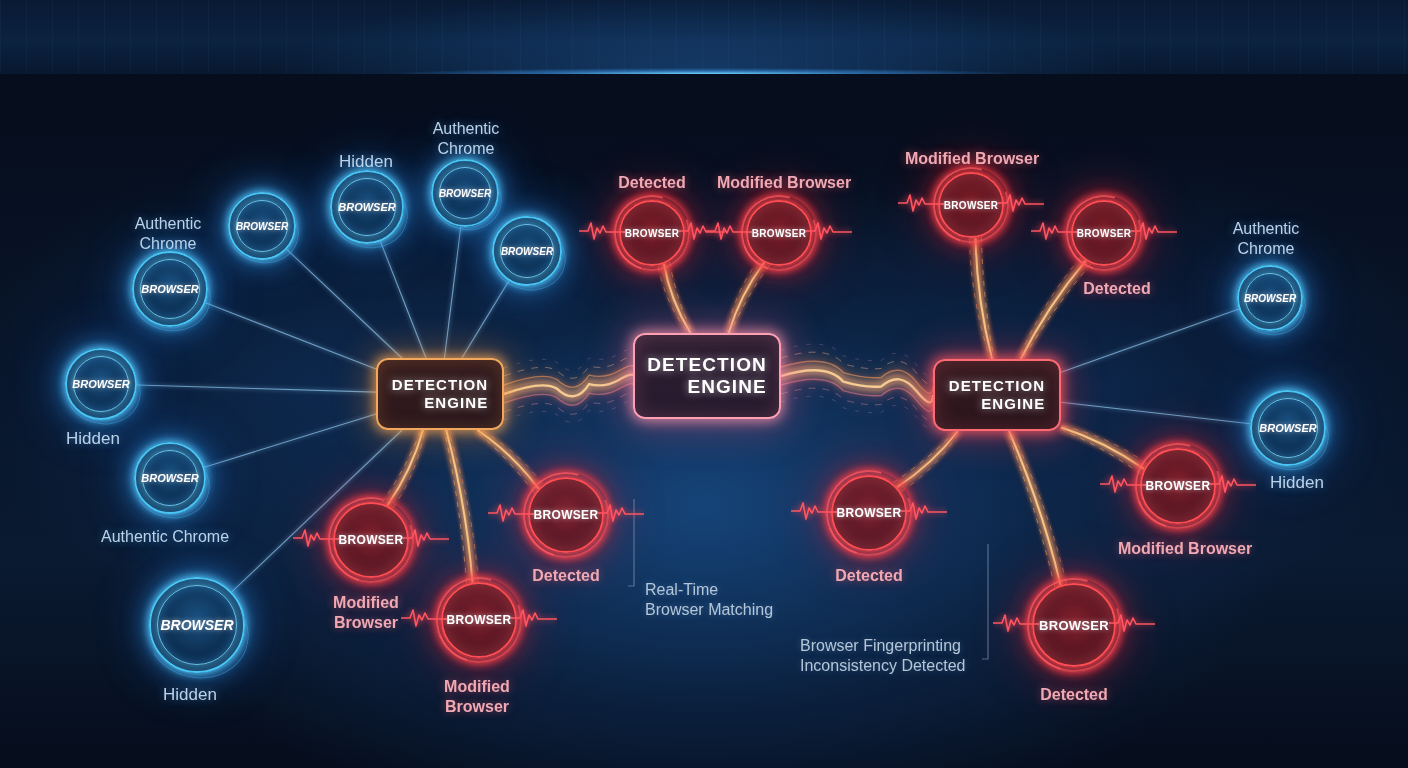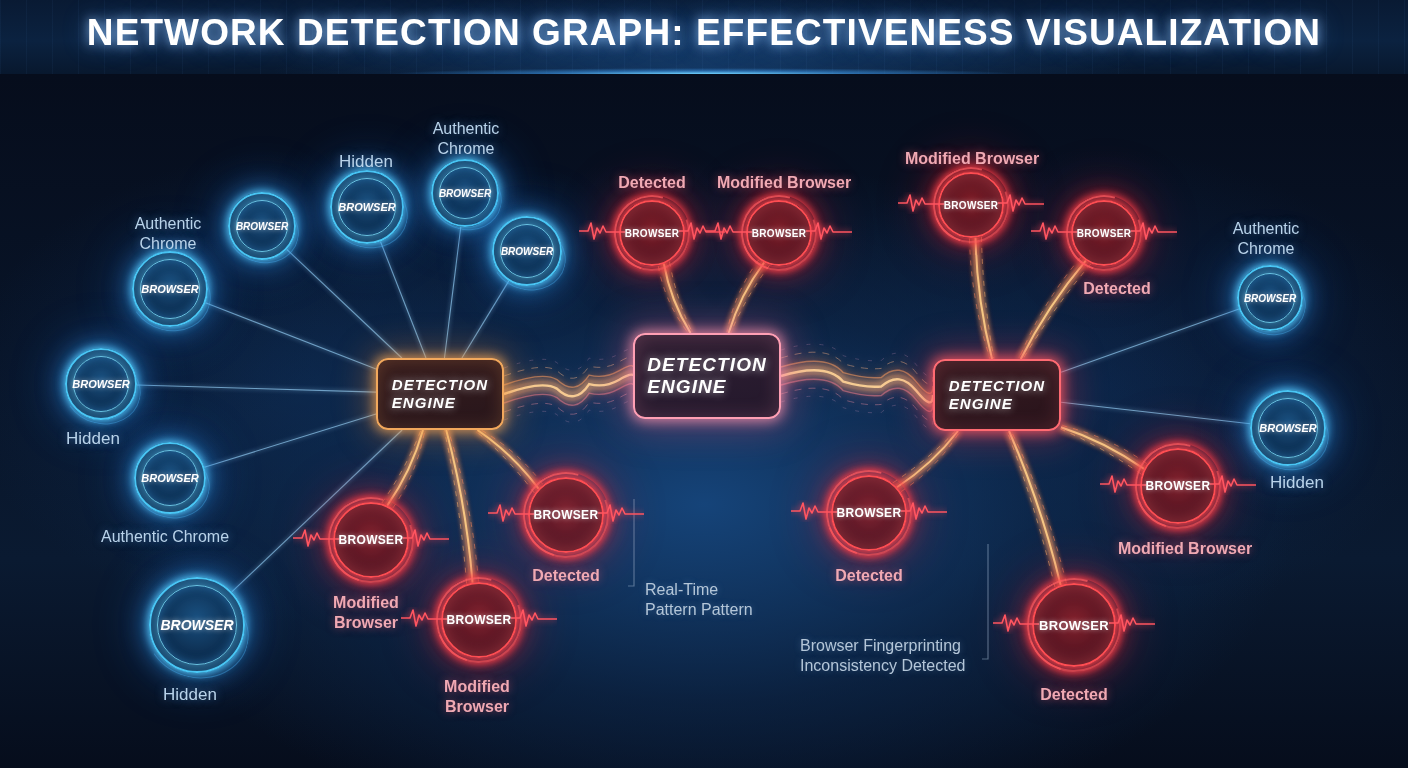--- a/index.html
+++ b/index.html
@@ -112,26 +112,25 @@
   .node.red .cap { font-weight:700; letter-spacing:0.3px; }
 
   
   .ekg { position:absolute; top:50%; transform:translateY(-50%); z-index:2; pointer-events:none; }
   .ekg.l { right:94%; }
   .ekg.r { left:94%; }
 
   
   .engine {
     position:absolute; transform:translate(-50%,-50%);
-    display:flex; align-items:center; justify-content:center; text-align:left;
+    display:flex; align-items:center; justify-content:center; text-align:right;
     border-radius:12px;
     color:#fff; font-weight:700; letter-spacing:1.1px; line-height:1.18;
     text-shadow:0 0 8px rgba(255,255,255,0.6);
     z-index:6;
-    font-style:italic;
   }
   .engine.amber {
     background:linear-gradient(170deg, rgba(58,28,26,0.93) 0%, rgba(40,20,24,0.95) 100%);
     border:2px solid #f2a85c;
     box-shadow:0 0 12px 2px rgba(250,170,90,0.75), 0 0 34px 8px rgba(230,130,50,0.35),
                inset 0 0 18px rgba(255,170,90,0.2);
   }
   .engine.rose {
     background:linear-gradient(170deg, rgba(52,30,48,0.9) 0%, rgba(36,22,40,0.94) 100%);
     border:2px solid #ff9fb4;
@@ -153,21 +152,20 @@
   }
   .label.blue-l { color:#b9d3ea; text-shadow:0 0 8px rgba(110,175,240,0.5); }
   .label.red-l  { color:#f0a9b3; text-shadow:0 0 8px rgba(255,100,120,0.5);font-weight:bold; }
   .label.note   { color:#b4c6d8; text-shadow:0 0 7px rgba(120,170,220,0.4); text-align:left; transform:none; }
 </style>
 </head>
 <body>
 
 <div id="titlebar">
   <div class="vgrid"></div>
-  <div id="title-text">NETWORK DETECTION GRAPH: EFFECTIVENESS VISUALIZATION</div>
   <div id="title-underline"></div>
 </div>
 
 <div id="canvas">
   <svg id="edges" viewBox="0 0 1408 694">
       <defs>
         <filter id="glowB" x="-60%" y="-60%" width="220%" height="220%">
           <feGaussianBlur stdDeviation="2.2" result="b"></feGaussianBlur>
           <feMerge>
             <feMergeNode in="b"></feMergeNode>
@@ -426,21 +424,21 @@
       <div class="label red-l" style="left: 784px; top: 99px; font-size: 16px;">Modified Browser</div>
       <div class="label red-l" style="left: 972px; top: 75px; font-size: 16px;">Modified Browser</div>
       <div class="label red-l" style="left: 1117px; top: 205px; font-size: 16px;">Detected</div>
       <div class="label blue-l" style="left: 1266px; top: 145px; font-size: 16px;">Authentic
 Chrome</div>
       <div class="label blue-l" style="left: 1297px; top: 399px; font-size: 17px;">Hidden</div>
       <div class="label red-l" style="left: 1185px; top: 465px; font-size: 16px;">Modified Browser</div>
       <div class="label red-l" style="left: 869px; top: 492px; font-size: 16px;">Detected</div>
       <div class="label red-l" style="left: 1074px; top: 611px; font-size: 16px;">Detected</div>
       <div class="label note" style="left: 645px; top: 506px; font-size: 16px;">Real-Time
-Pattern Pattern</div>
+Browser Matching</div>
       <div class="label note" style="left: 800px; top: 562px; font-size: 16px;">Browser Fingerprinting
 Inconsistency Detected</div>
     </div>
 <div class="engine amber" style="left: 440px; top: 320px; width: 128px; height: 72px; font-size: 15px; white-space: pre-line;">DETECTION
 ENGINE</div>
     <div class="engine rose" style="left: 707px; top: 302px; width: 148px; height: 86px; font-size: 19px; white-space: pre-line;">DETECTION
 ENGINE</div>
     <div class="engine red-b" style="left: 997px; top: 321px; width: 128px; height: 72px; font-size: 15px; white-space: pre-line;">DETECTION
 ENGINE</div>
   </div>

